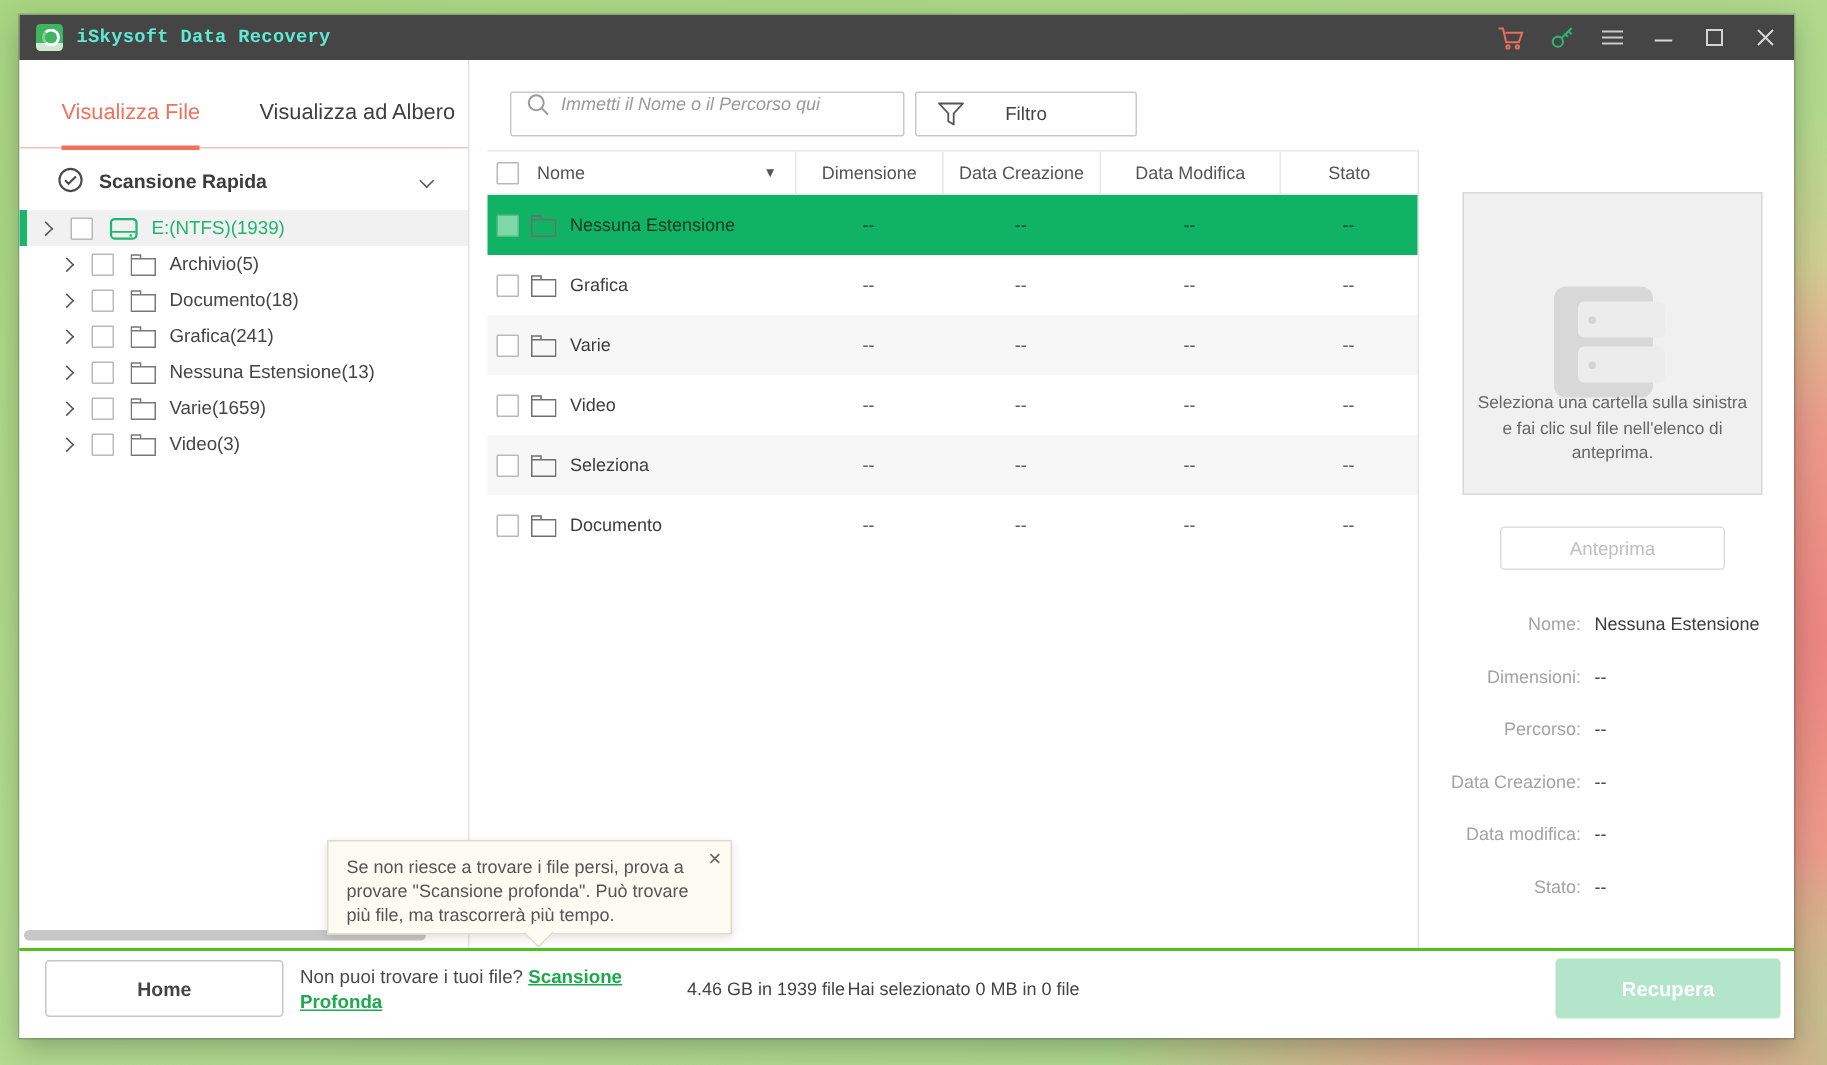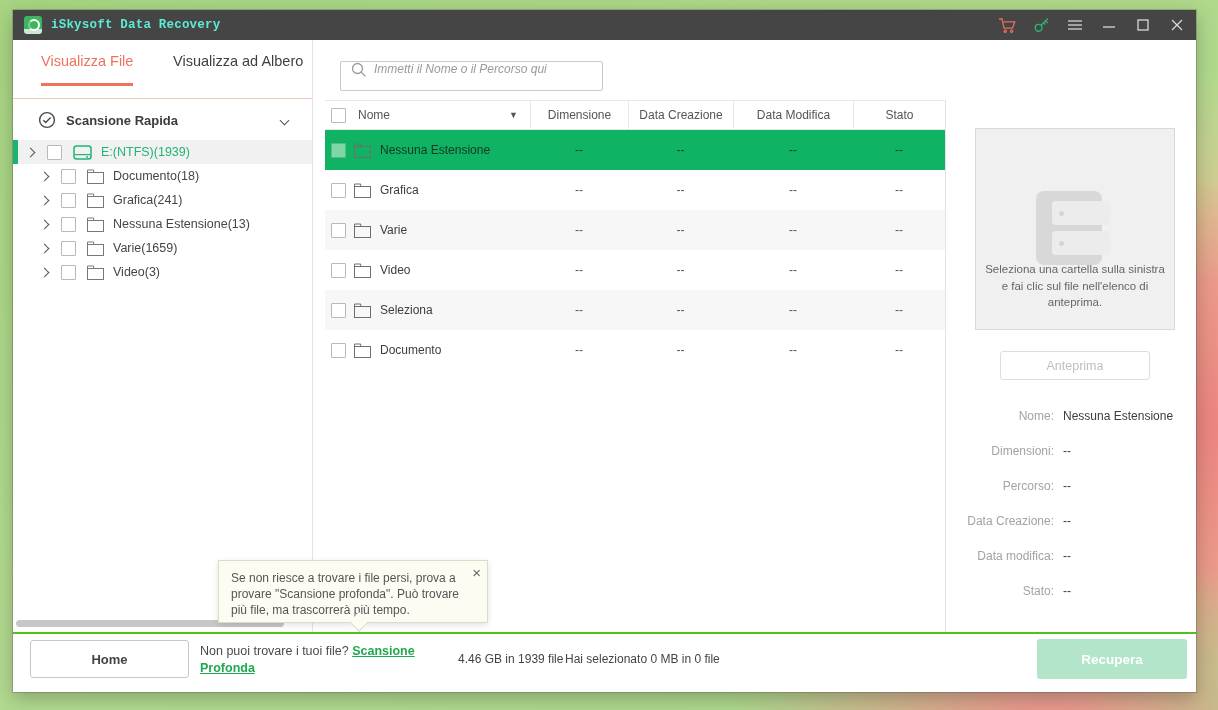--- a/index.html
+++ b/index.html
@@ -25,21 +25,21 @@
   .appicon::after { content:""; position:absolute; left:4px; top:3px; width:8px; height:8px;
     border:2px solid #fff; border-radius:50%; border-left-color:rgba(255,255,255,.35); }
   .apptitle { color:#5eead4; font-size:12.5px; font-weight:bold; margin-left:9px; letter-spacing:.2px;font-family:Liberation Mono, monospace; }
   .tb-icons { position:absolute; right:2px; top:0; height:30px; display:flex; align-items:center; }
   .tb-btn { width:34px; height:30px; display:flex; align-items:center; justify-content:center; cursor:default; }
 
   
   .sidebar { position:absolute; left:0; top:30px; width:300px; bottom:60px; background:#fff;
     border-right:1px solid #e3e3e3; }
   .tabs { position:absolute; left:0; top:0; width:100%; height:59px; border-bottom:1px solid #f2c4b9; }
-  .tab { position:absolute; top:13px; font-size:14.5px; color:#3f3f3f; cursor:pointer; }
+  .tab { position:absolute; top:27px; font-size:14.5px; color:#3f3f3f; cursor:pointer; }
   .tab.active { color:#f0715c; padding-bottom:14px; border-bottom:3px solid #f0715c; }
   .tab1 { left:28px; } .tab2 { left:160px; }
   .scanhdr { position:absolute; left:0; top:60px; width:100%; height:40px;
     display:flex; align-items:center; padding-left:25px; }
   .scanhdr .lbl { font-size:13px; font-weight:bold; color:#3c3c3c; margin-left:10px; }
   .scanhdr .chev { position:absolute; right:24px; }
   .chev { display:inline-block; width:7px; height:7px;
     border-right:1.6px solid #555; border-bottom:1.6px solid #555;
     transform:rotate(-45deg); }
   .chev.down { transform:rotate(45deg); }
@@ -218,20 +218,33 @@
             <svg width="19" height="15" viewBox="0 0 19 15" fill="none" stroke="#21b573">
               <rect x="1" y="1" width="17" height="13" rx="2.5" stroke-width="1.5"></rect>
               <line x1="1.5" y1="9.6" x2="17.5" y2="9.6" stroke-width="1.2"></line>
               <circle cx="14.2" cy="12" r="0.9" fill="#21b573" stroke="none"></circle>
             </svg>
           </span>
 
           <span class="lbl">E:(NTFS)(1939)</span>
         </div>
 
+        <div class="tree-item">
+
+          <span class="chev"></span>
+          <span class="cb"></span>
+
+          <span class="icon folder-ic">
+            <svg width="17" height="15" viewBox="0 0 17 15" fill="none" stroke="#787878">
+              <rect x="0.5" y="3.5" width="16" height="11"></rect>
+              <path d="M0.5 3.5 v-2.5 h6.2 v2.5"></path>
+            </svg>
+          </span>
+          <span class="lbl">Archivio(5)</span>
+        </div>
 
         <div class="tree-item">
 
           <span class="chev"></span>
           <span class="cb"></span>
 
           <span class="icon folder-ic">
             <svg width="17" height="15" viewBox="0 0 17 15" fill="none" stroke="#787878">
               <rect x="0.5" y="3.5" width="16" height="11"></rect>
               <path d="M0.5 3.5 v-2.5 h6.2 v2.5"></path>
@@ -300,20 +313,28 @@
   </div>
 
   <div class="searchbox">
     <span class="mag">
       <svg width="16" height="16" viewBox="0 0 16 16" fill="none" stroke="#9a9a9a" stroke-width="1.3">
           <circle cx="6.5" cy="6.5" r="5"></circle>
           <line x1="10.3" y1="10.3" x2="14.4" y2="14.4"></line>
         </svg>
     </span>
     <input type="text" placeholder="Immetti il Nome o il Percorso qui" style="">
+  </div>
+  <div class="filterbtn">
+    <span class="funnel">
+      <svg width="18" height="17" viewBox="0 0 18 17" fill="none" stroke="#555" stroke-width="1.2" stroke-linejoin="round">
+          <path d="M1 1 h16 l-6.2 6.6 v7.4 l-3.6 -2.2 v-5.2 z"></path>
+        </svg>
+    </span>
+    <span class="lbl">Filtro</span>
   </div>
   <div class="viewtoggles">
     <div class="vbtn">
       <svg width="14" height="14" viewBox="0 0 14 14" fill="none" stroke="#666" stroke-width="1.2">
           <rect x="1" y="1" width="4.6" height="4.6"></rect>
           <rect x="8.4" y="1" width="4.6" height="4.6"></rect>
           <rect x="1" y="8.4" width="4.6" height="4.6"></rect>
           <rect x="8.4" y="8.4" width="4.6" height="4.6"></rect>
         </svg>
     </div>

